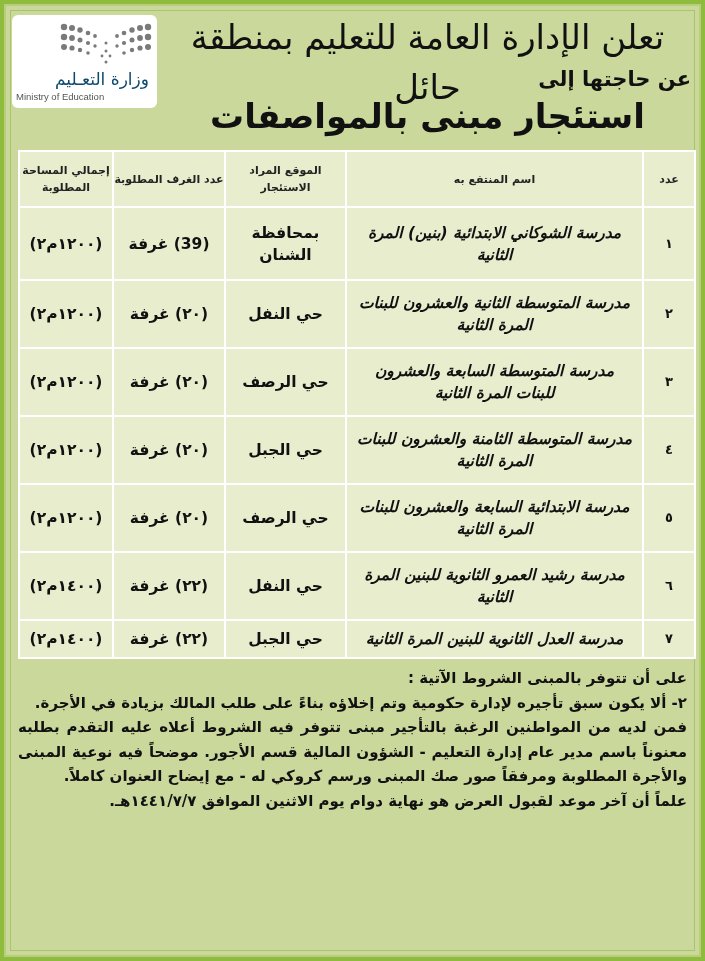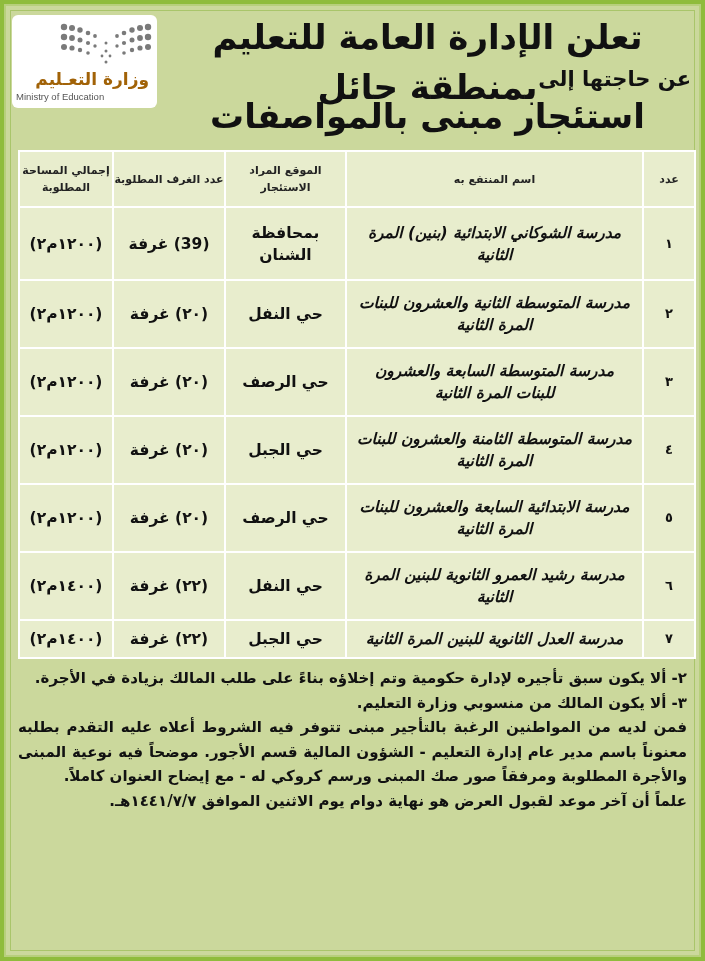--- a/index.html
+++ b/index.html
@@ -14,31 +14,31 @@
       position: absolute; left: 6px; top: 6px; right: 6px; bottom: 6px;
       border: 1px solid #a9c56a; pointer-events: none;
     }
     
     .logo {
       position: absolute; left: 8px; top: 11px; width: 145px; height: 93px;
       background: #fff; border-radius: 6px;
     }
     .logo-dots { position: absolute; left: 48px; top: 8px; width: 92px; height: 42px; }
     .logo-ar {
-      position: absolute; right: 8px; top: 54px; font-size: 17px; font-weight: bold;
-      color: #a16207; direction: rtl; letter-spacing: 1px;
+      position: absolute; right: 8px; top: 54px; font-size: 17px; font-weight: normal;
+      color: #0c4a6e; direction: rtl; letter-spacing: 1px;
     }
     .logo-en {
       position: absolute; left: 4px; top: 76px; font-size: 9.5px; color: #555;
       font-family: "Liberation Sans", sans-serif;
     }
     
     .title-1 {
       position: absolute; left: 160px; right: 10px; top: 8px; height: 50px;
-      text-align: center; direction: rtl; font-size: 34px; font-weight: bold; line-height: 50px;
+      text-align: center; direction: rtl; font-size: 34px; font-weight: normal; line-height: 50px;
       font-family: "DejaVu Sans", sans-serif; letter-spacing: -0.5px;
     }
     .title-2 {
       position: absolute; left: 160px; right: 10px; top: 62px; height: 26px;
       direction: rtl; font-size: 21px; font-weight: bold; line-height: 26px;
     }
     .title-3 {
       position: absolute; left: 160px; right: 10px; top: 88px; height: 48px;
       text-align: center; direction: rtl; font-size: 34px; font-weight: bold; line-height: 48px;
       letter-spacing: -0.5px;
@@ -179,18 +179,18 @@
       <td class="num">٧</td>
       <td class="name">مدرسة العدل الثانوية للبنين المرة الثانية</td>
       <td>حي الجبل</td>
       <td>(٢٢) غرفة</td>
       <td>(١٤٠٠م٢)</td>
     </tr>
   </tbody>
     </table>
 
   <div class="conditions">
+    <p>على أن تتوفر بالمبنى الشروط الآتية :</p>
     <p>٢- ألا يكون سبق تأجيره لإدارة حكومية وتم إخلاؤه بناءً على طلب المالك بزيادة في الأجرة.</p>
-    <p>٣- ألا يكون المالك من منسوبي وزارة التعليم.</p>
     <p class="para">فمن لديه من المواطنين الرغبة بالتأجير مبنى تتوفر فيه الشروط أعلاه عليه التقدم بطلبه معنوناً باسم مدير عام إدارة التعليم - الشؤون المالية قسم الأجور. موضحاً فيه نوعية المبنى والأجرة المطلوبة ومرفقاً صور صك المبنى ورسم كروكي له - مع إيضاح العنوان كاملاً.</p>
     <p>علماً أن آخر موعد لقبول العرض هو نهاية دوام يوم الاثنين الموافق ١٤٤١/٧/٧هـ.</p>
   </div>
 </div>
 
 </body></html>

